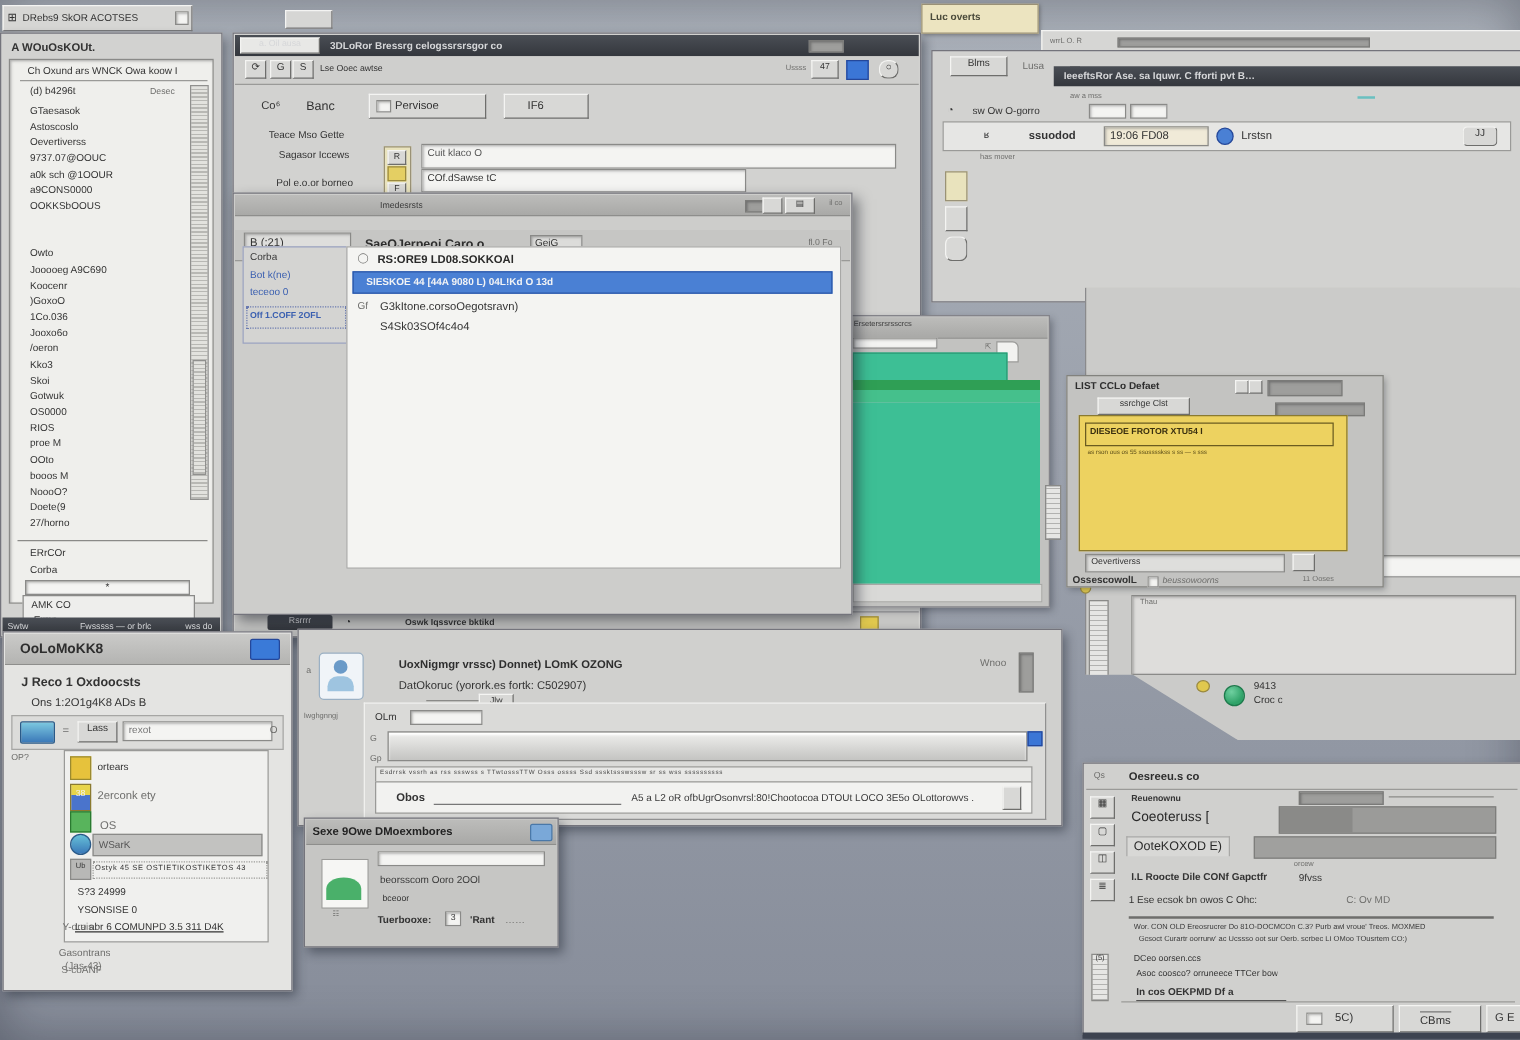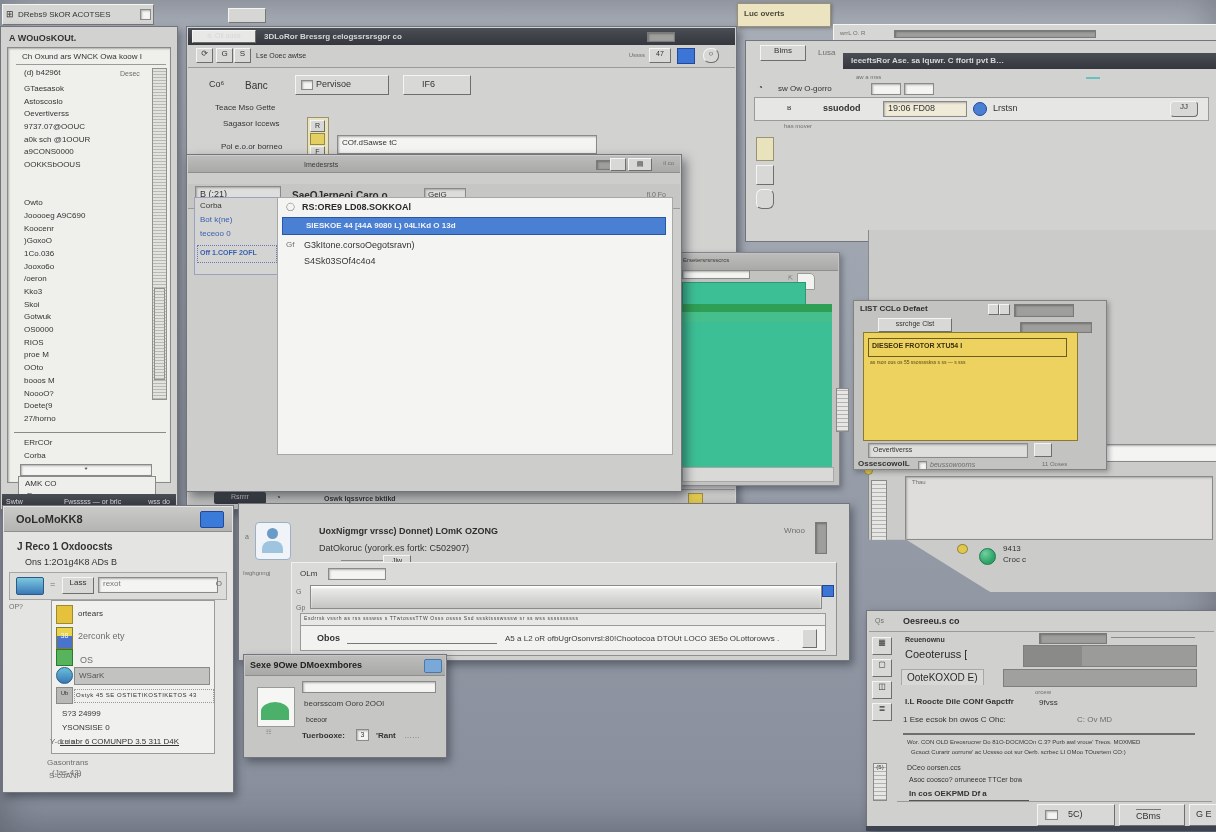--- a/index.html
+++ b/index.html
@@ -123,20 +123,21 @@
     <div class="abs t8 nowrap" style="left:36px;top:92px;width:120px">Sagasor Iccews</div>
     <div class="abs t8 nowrap" style="left:34px;top:115px;width:120px">Pol e.o.or borneo</div>
 
     <div class="abs" style="left:120px;top:90px;width:20px;height:64px;background:#e9e3bd;border:1px solid #9a9276">
       <span class="abs btn t7" style="left:2px;top:2px;width:13px;height:10px">R</span>
       <span class="abs" style="left:2px;top:15px;width:13px;height:10px;background:#e4cf63;border:1px solid #9a8a40"></span>
       <span class="abs btn t7" style="left:2px;top:28px;width:13px;height:10px">F</span>
       <span class="abs" style="left:2px;top:41px;width:13px;height:10px;background:#e4cf63;border:1px solid #9a8a40"></span>
       <span class="abs btn t7" style="left:2px;top:53px;width:13px;height:9px">O</span>
     </div>
+    <div class="abs ins t8 nowrap" style="left:150px;top:88px;width:370px;height:14px;padding:2px 4px;color:#555">Cuit klaco O</div>
     <div class="abs ins t8 nowrap" style="left:150px;top:108px;width:250px;height:13px;padding:2px 4px">COf.dSawse tC</div>
     <div class="abs t8 nowrap" style="left:155px;top:132px;width:300px">Omae ecos ce:etoOMdcrgegeN</div>
 
     <div class="abs" style="left:1px;bottom:1px;right:1px;height:18px;background:#c6c6c4;border-top:1px solid #98989a">
       <span class="abs dkbar t7" style="left:26px;top:2px;width:52px;height:12px;text-align:center;border-radius:2px">Rsrrrr</span>
       <span class="abs t8" style="left:88px;top:3px">◔</span>
       <span class="abs t7 nowrap" style="left:136px;top:4px;width:220px;font-weight:bold">Oswk Iqssvrce bktikd</span>
       <span class="abs" style="right:32px;top:3px;width:13px;height:10px;background:#e0c84e;border:1px solid #9a8a40"></span>
     </div>
   </div>
@@ -248,21 +249,21 @@
       <div class="abs t8 nowrap" style="left:5px;top:3px;color:#3a3a3a">Corba</div>
       <div class="abs t8 nowrap blue" style="left:5px;top:17px">Bot k(ne)</div>
       <div class="abs t8 nowrap blue" style="left:5px;top:31px">teceoo 0</div>
       <div class="abs t7 nowrap blue" style="left:2px;top:47px;width:74px;height:12px;border:1px dotted #6a7ab0;padding:2px 2px;font-weight:bold">Off 1.COFF 2OFL</div>
     </div>
 
     <div class="abs" style="left:90px;top:42px;right:8px;bottom:36px;background:#f4f4f2;border:1px solid #a8a8a6">
       <div class="abs t9 nowrap" style="left:24px;top:4px;font-weight:bold;color:#2a2a2a">RS:ORE9 LD08.SOKKOAl</div>
       <span class="abs t8 dim" style="left:8px;top:4px">◯</span>
       <div class="abs nowrap" style="left:4px;top:19px;right:6px;height:16px;background:#4a80d4;border:1px solid #2a56a8">
-        <span class="abs t8 wt" style="left:23px;top:3px;font-weight:bold">SIESKOE 44 [44A 9080 L) 04L!Kd O 13d</span>
+        <span class="abs t8 wt" style="left:10px;top:3px;font-weight:bold">SIESKOE 44 [44A 9080 L) 04L!Kd O 13d</span>
       </div>
       <span class="abs t8 dim" style="left:8px;top:42px">Gf</span>
       <div class="abs t9 nowrap" style="left:26px;top:42px">G3kItone.corsoOegotsravn)</div>
       <div class="abs t9 nowrap" style="left:26px;top:58px">S4Sk03SOf4c4o4</div>
     </div>
   </div>
 
   <div class="win" style="left:2px;top:505px;width:230px;height:286px;background:#e4e4e2">
     <div class="abs tbar" style="left:1px;top:1px;right:1px;height:24px;background:linear-gradient(180deg,#cacac8,#b4b4b2)">
       <span class="abs t11 nowrap" style="left:12px;top:5px;font-weight:bold;color:#2e2e2e">OoLoMoKK8</span>

